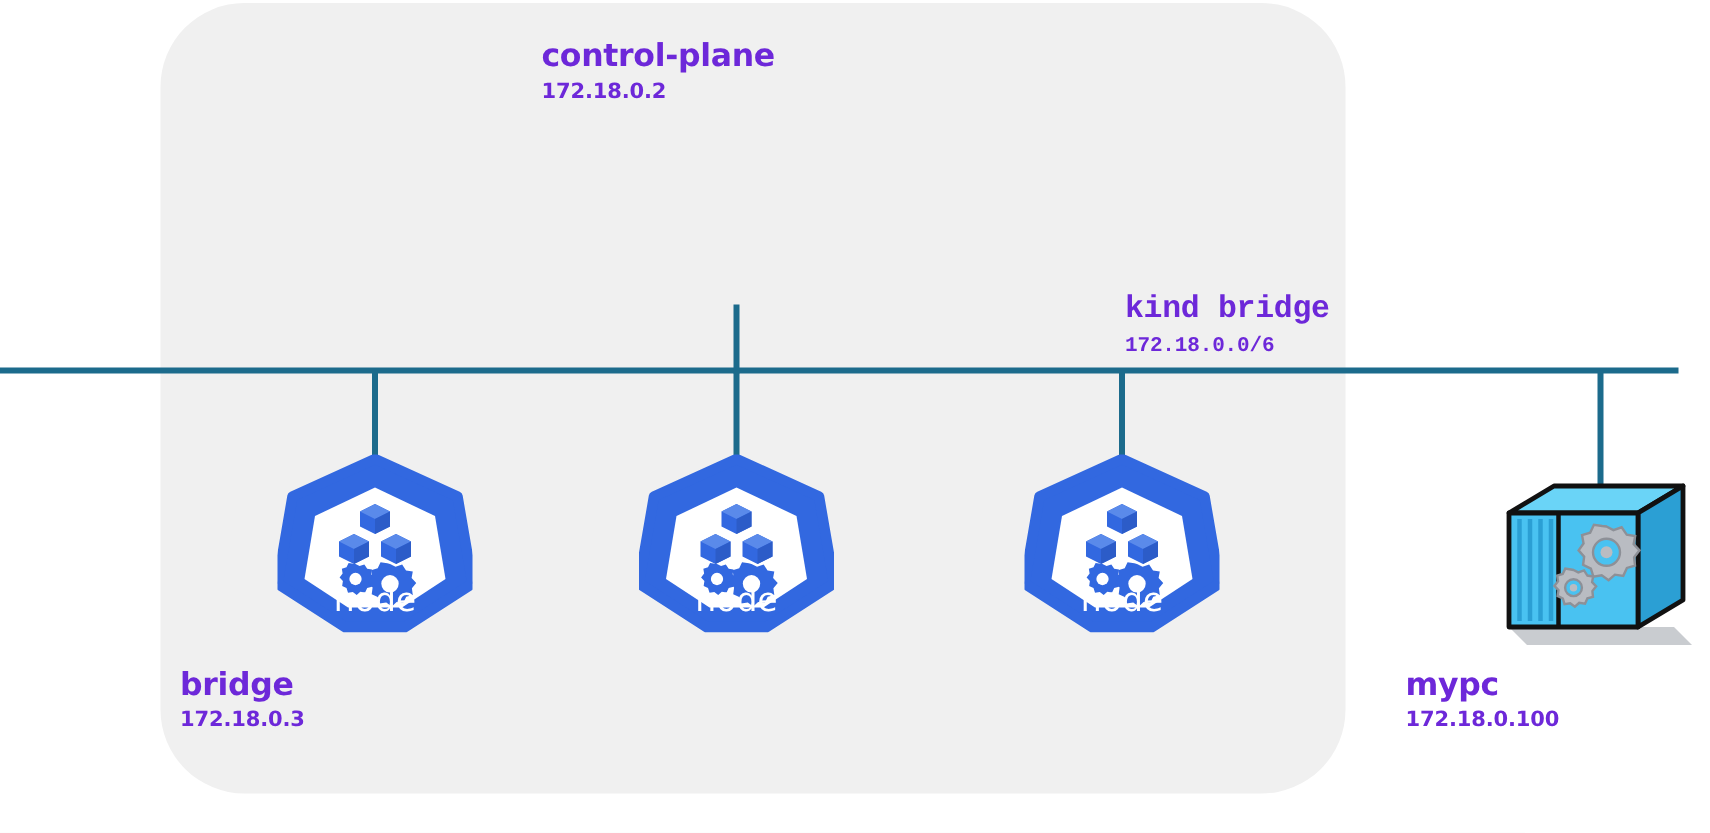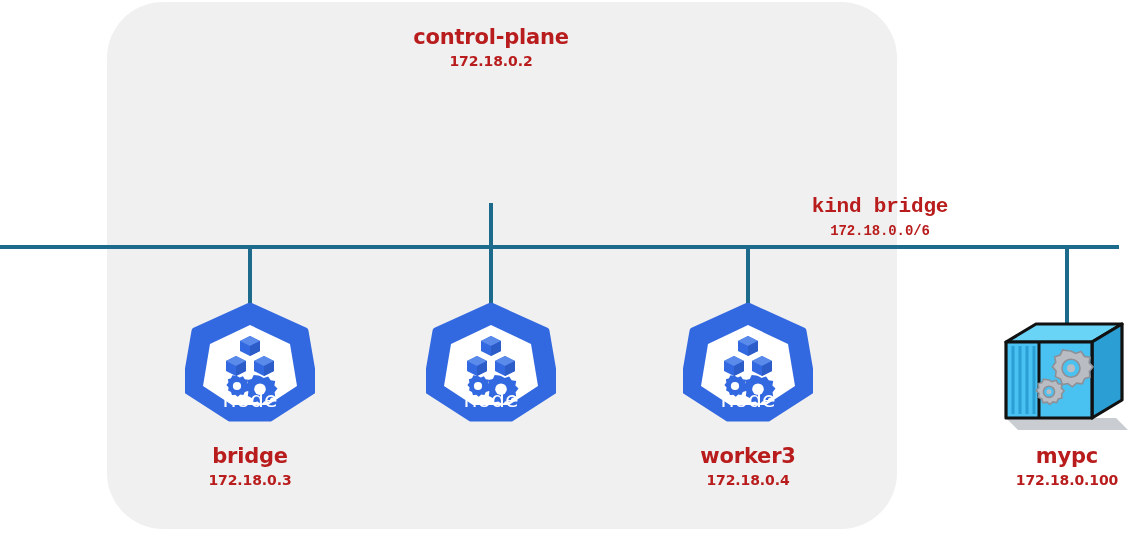--- a/index.html
+++ b/index.html
@@ -37,23 +37,22 @@
     background: #1c6b8c;
   }
   .link-v {
     position: absolute;
     width: 4px;
     background: #1c6b8c;
   }
   
   .label-block {
     position: absolute;
-    text-align: center;
     line-height: 1.28;
-    color: #b91c1c;
+    color: #6d28d9;
   }
   .label-title {
     font-size: 21px;
     font-weight: bold;
     letter-spacing: -0.2px;
     white-space: nowrap;
   }
   .label-sub {
     font-size: 14px;
     font-weight: bold;
@@ -239,23 +238,19 @@
   </div>
 
   <div class="label-block" style="left:120px; top:443px; width:260px;">
     <div class="label-title">bridge</div>
     <div class="label-sub">172.18.0.3</div>
   </div>
 
   <div class="label-block" style="left:361px; top:443px; width:260px;">
   </div>
 
-  <div class="label-block" style="left:618px; top:443px; width:260px;">
-    <div class="label-title">worker3</div>
-    <div class="label-sub">172.18.0.4</div>
-  </div>
 
   <div class="label-block" style="left:937px; top:443px; width:260px;">
     <div class="label-title">mypc</div>
     <div class="label-sub">172.18.0.100</div>
   </div>
 
 </div>
 
 </body></html>

